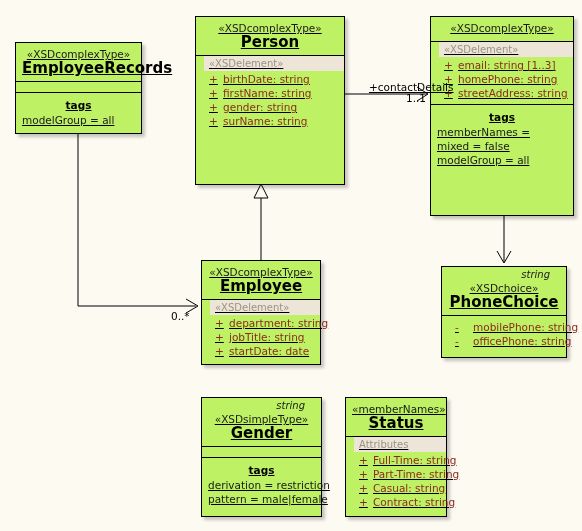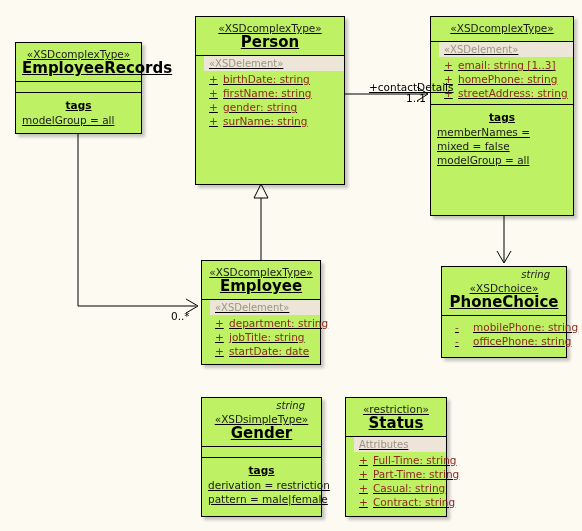--- a/index.html
+++ b/index.html
@@ -290,21 +290,21 @@
     <div class="compartment empty-comp"></div>
     <div class="compartment tags">
       <div class="tags-title">tags</div>
       <div class="tag-row">derivation = restriction</div>
       <div class="tag-row">pattern = male|female</div>
     </div>
   </div>
 
   <div class="uml-class" style="left:345px; top:397px; width:102px; height:120px;">
     <div class="compartment hdr">
-      <div class="stereotype">«restriction»</div>
+      <div class="stereotype">«memberNames»</div>
       <div class="classname">Status</div>
     </div>
     <div class="compartment attrs">
       <div class="group-band">Attributes</div>
       <div class="attr-row">
         <span class="attr-vis">+</span>
         <span class="attr-text">Full-Time:  string</span>
       </div>
       <div class="attr-row">
         <span class="attr-vis">+</span>

